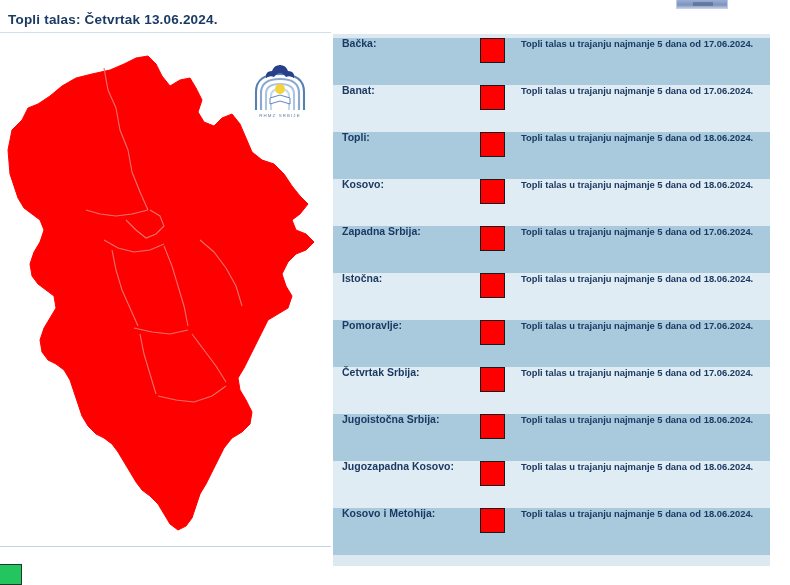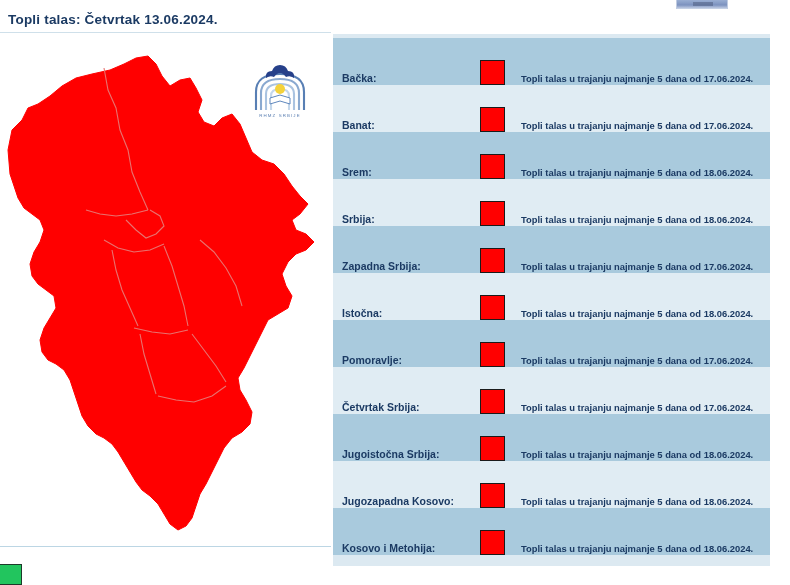--- a/index.html
+++ b/index.html
@@ -54,21 +54,21 @@
     position:absolute; left:0px; top:564px; width:22px; height:21px;
     background:#22c55e; border:1px solid #1d3a2a; border-left:none;
   }
 
   
   .table {
     position:absolute; left:333px; top:34px; width:437px; height:532px;
     background:#dce9f1;
     border-top:4px solid #dce9f1;
   }
-  .row { display:flex; align-items:flex-end; height:47px; width:100%; }
+  .row { display:flex; align-items:flex-start; height:47px; width:100%; }
   .row.odd  { background:#a9cadd; }
   .row.even { background:#e0ecf3; }
 
   .row-label {
     width:147px; padding-left:9px;
     font-size:10.5px; font-weight:bold; color:#1b3a63;
     white-space:nowrap; line-height:1.1;
   }
   .swatch-cell { width:33px; display:flex; justify-content:flex-start; }
   .swatch {
@@ -165,29 +165,29 @@
 
     <div class="row even">
       <div class="row-label">Banat:</div>
       <div class="swatch-cell">
         <div class="swatch" style="background: rgb(255, 0, 0);"></div>
       </div>
       <div class="row-text">Topli talas u trajanju najmanje 5 dana od 17.06.2024.</div>
     </div>
 
     <div class="row odd">
-      <div class="row-label">Srem:</div>
-      <div class="swatch-cell">
-        <div class="swatch" style="background: rgb(255, 0, 0);"></div>
-      </div>
-      <div class="row-text">Topli talas u trajanju najmanje 5 dana od 18.06.2024.</div>
-    </div>
-
-    <div class="row even">
-      <div class="row-label">Srbija:</div>
+      <div class="row-label">Topli:</div>
+      <div class="swatch-cell">
+        <div class="swatch" style="background: rgb(255, 0, 0);"></div>
+      </div>
+      <div class="row-text">Topli talas u trajanju najmanje 5 dana od 18.06.2024.</div>
+    </div>
+
+    <div class="row even">
+      <div class="row-label">Kosovo:</div>
       <div class="swatch-cell">
         <div class="swatch" style="background: rgb(255, 0, 0);"></div>
       </div>
       <div class="row-text">Topli talas u trajanju najmanje 5 dana od 18.06.2024.</div>
     </div>
 
     <div class="row odd">
       <div class="row-label">Zapadna Srbija:</div>
       <div class="swatch-cell">
         <div class="swatch" style="background: rgb(255, 0, 0);"></div>

